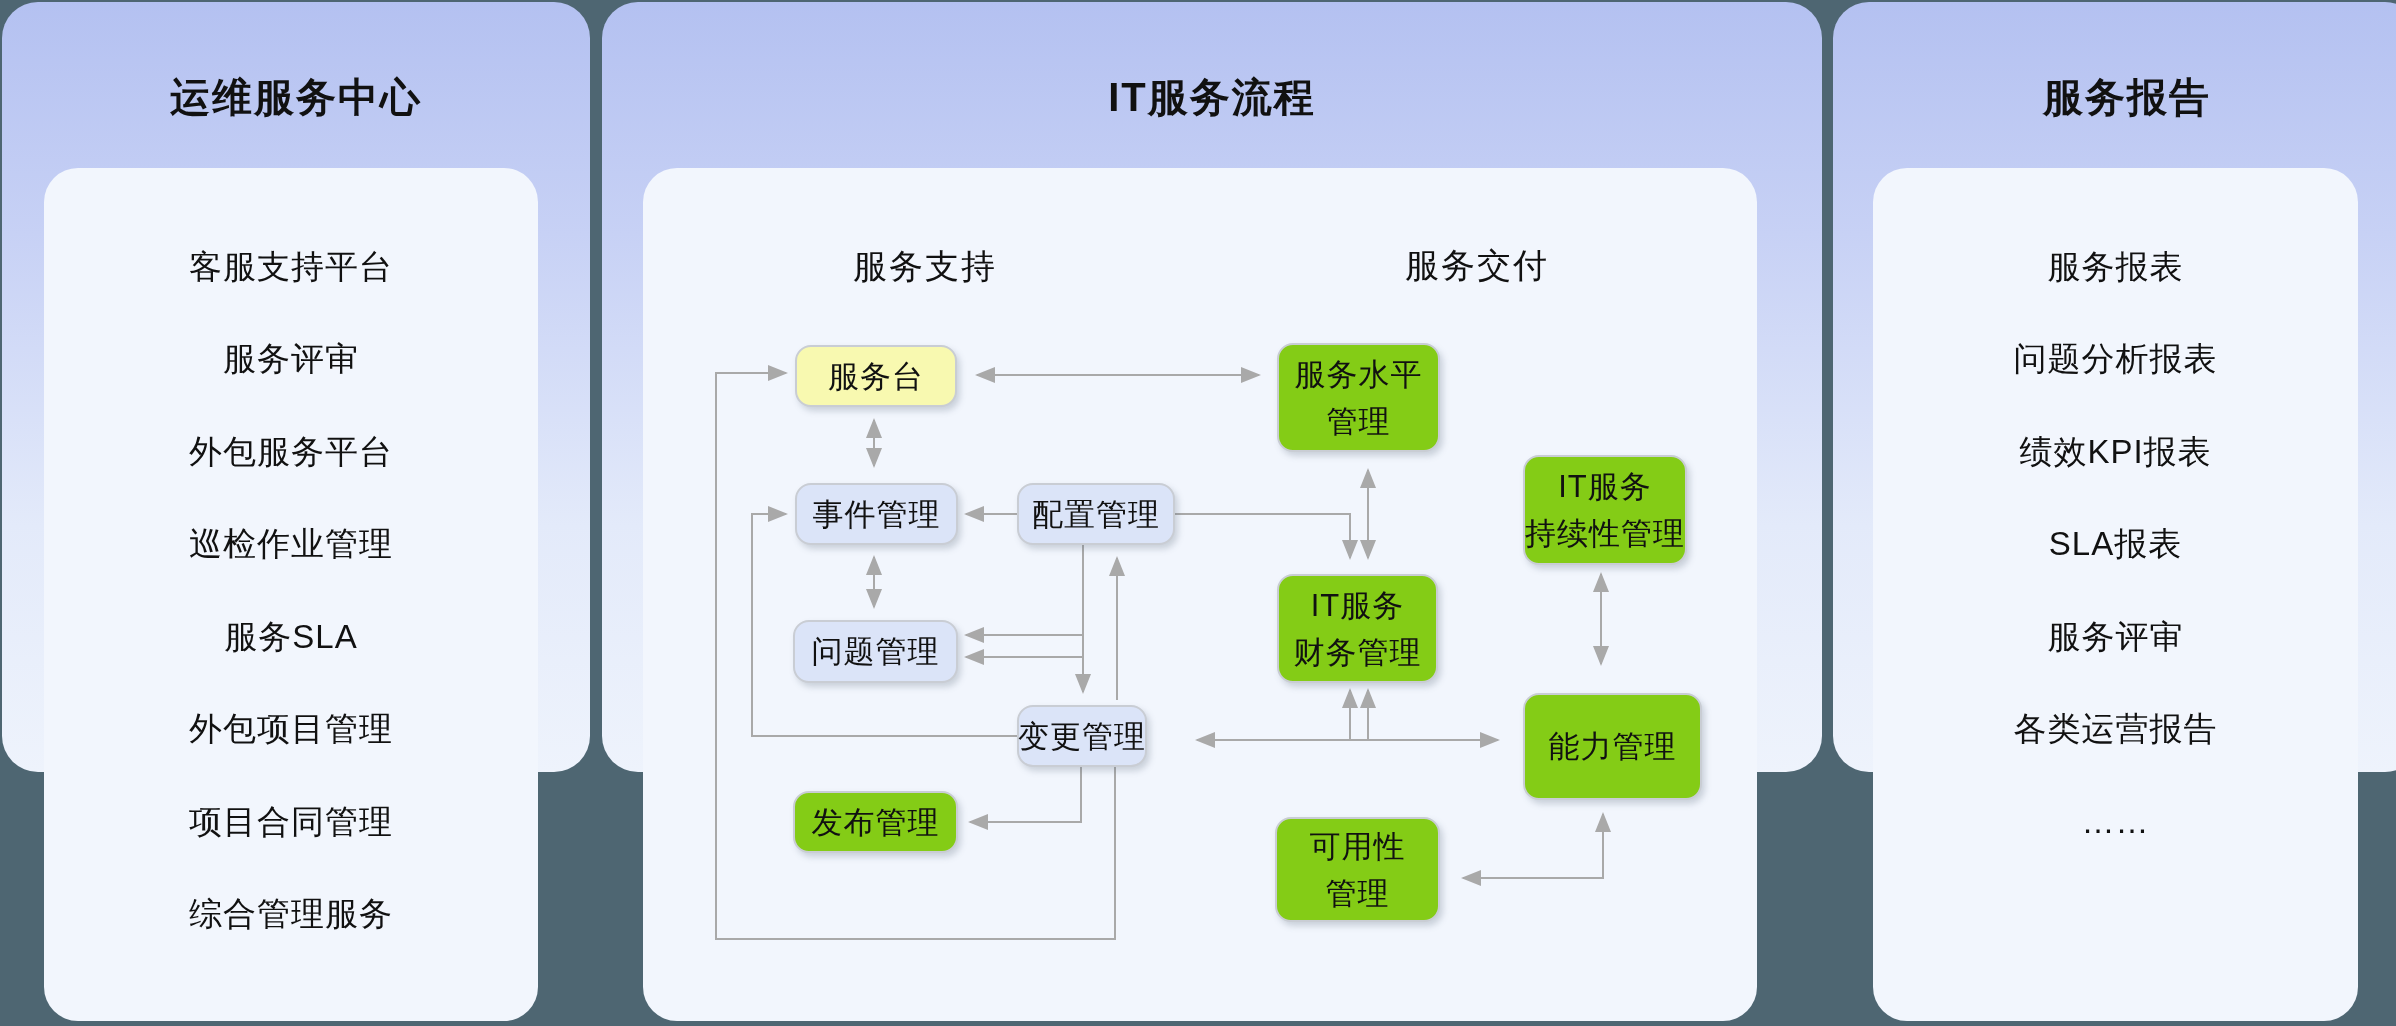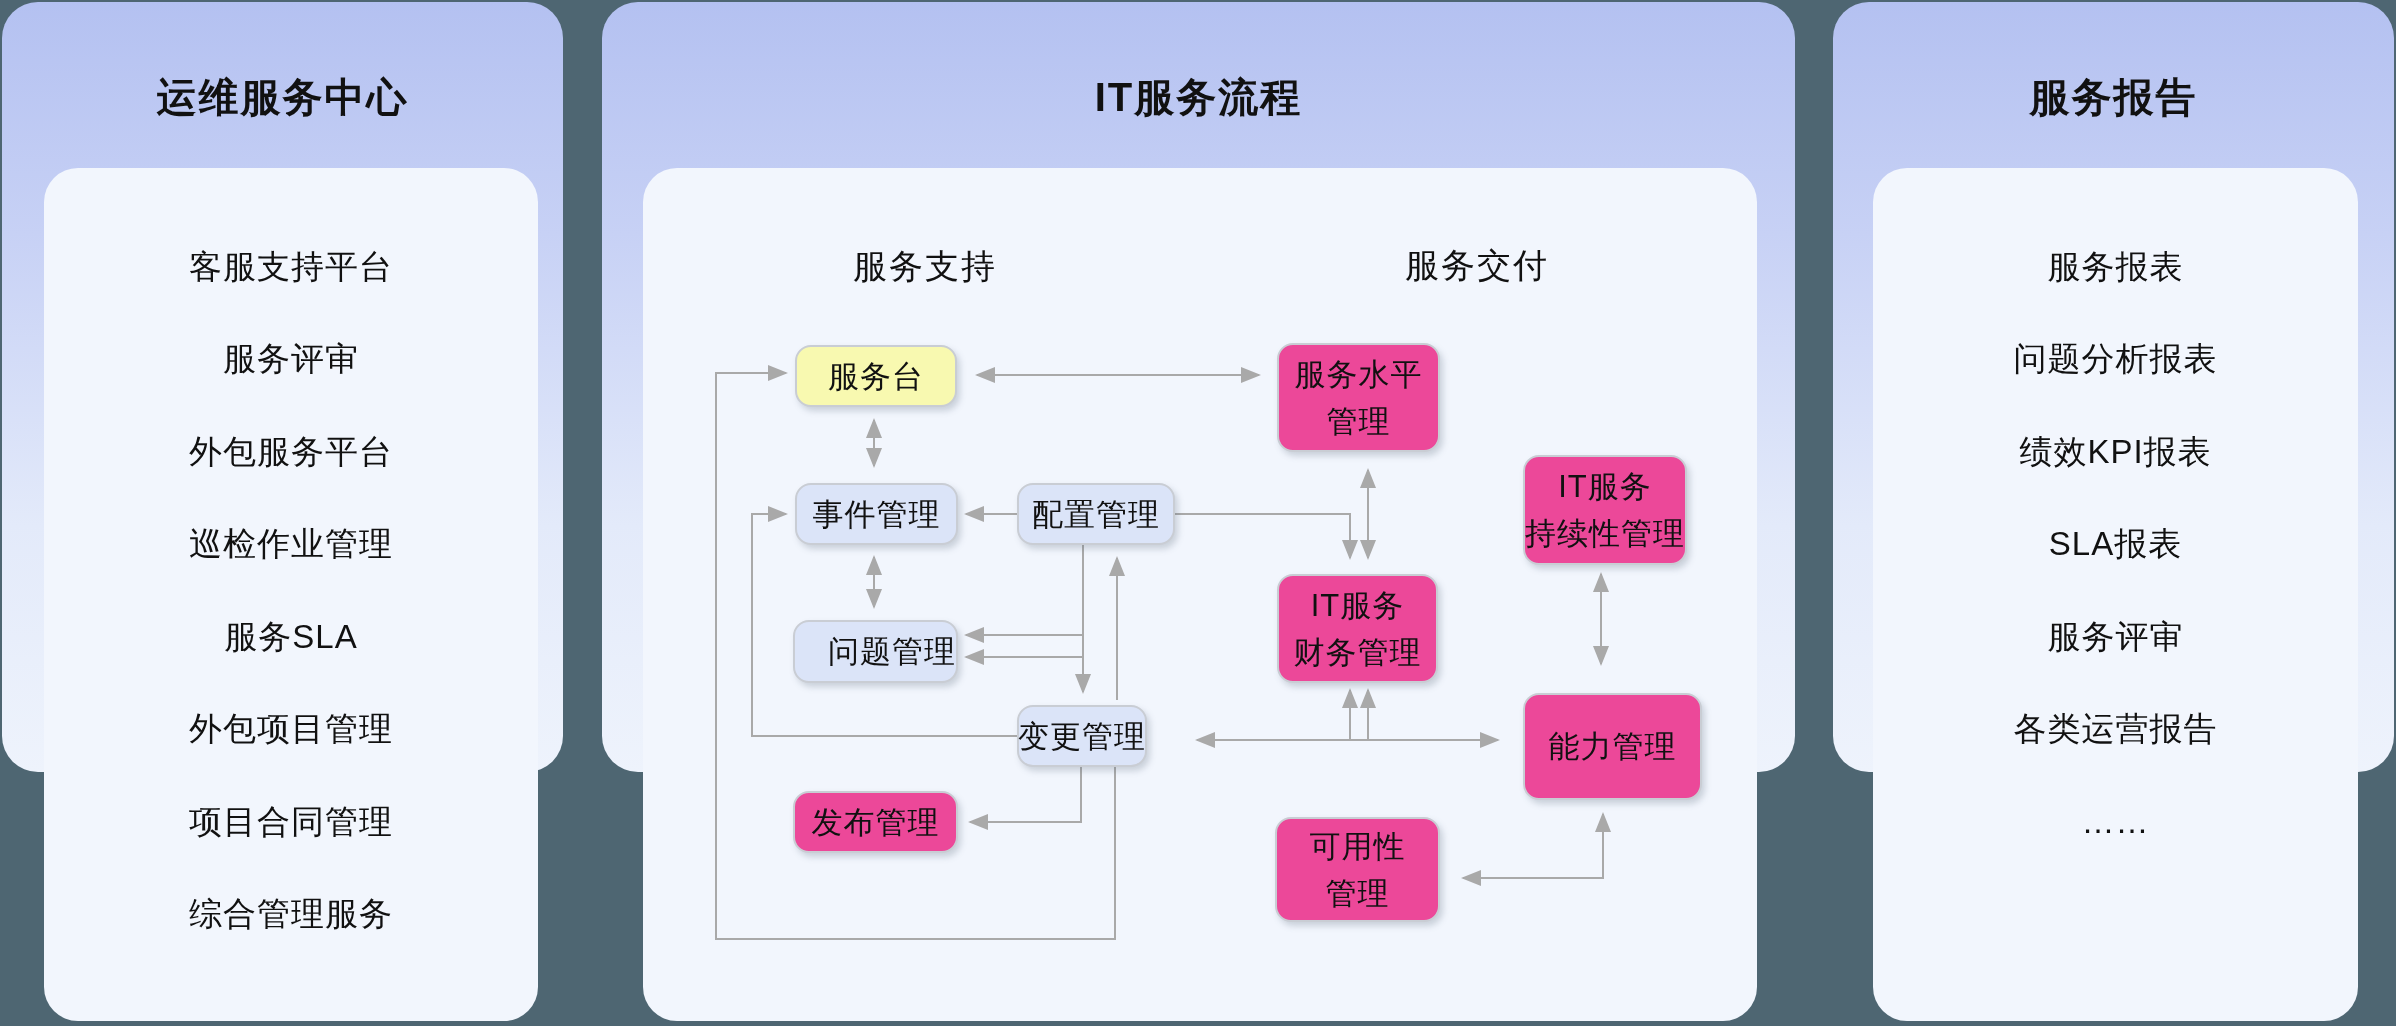--- a/index.html
+++ b/index.html
@@ -6,20 +6,21 @@
   body{
     width:2396px;height:1026px;overflow:hidden;
     background:#4e6672;
     font-family:"Liberation Sans", sans-serif;
     color:#111;
   }
   .stage{position:relative;width:2396px;height:1026px;}
   .panel{
     position:absolute;top:2px;height:770px;border-radius:36px;
     background:linear-gradient(180deg,#b4c1f1 0%,#c7d1f5 30%,#e3eafa 68%,#eef3fc 100%);
+    padding-left:27px;
   }
   #panel-left{left:2px;width:561px;}
   #panel-mid{left:602px;width:1193px;}
   #panel-right{left:1833px;width:561px;}
   .panel-title{
     position:absolute;top:68px;left:0;width:100%;margin:0;
     text-align:center;font-size:40px;font-weight:bold;letter-spacing:2px;
   }
   .card{
     position:absolute;background:#f2f6fd;border-radius:34px;
@@ -42,21 +43,21 @@
   .node{
     position:absolute;box-sizing:border-box;
     display:flex;flex-direction:column;align-items:center;justify-content:center;
     border:2px solid #c9cdd4;border-radius:16px;
     font-size:31px;line-height:47px;letter-spacing:1px;
     box-shadow:3px 4px 6px rgba(96,110,130,0.28);
     white-space:nowrap;
   }
   .node-yellow{background:#f8f9b0;}
   .node-blue{background:#dbe4f8;}
-  .node-green{background:#ec4899;}
+  .node-green{background:#84cc16;}
 </style>
 </head>
 <body>
 
 <div class="stage">
 
   <section class="panel" id="panel-left">
     <h1 class="panel-title">运维服务中心</h1>
     <div class="card" id="card-left">
       <div class="list">
@@ -123,21 +124,21 @@
     <div id="nodes">
         <div class="node node-yellow" style="left: 795px; top: 345px; width: 162px; height: 62px;">
           <div>服务台</div>
         </div>
         <div class="node node-blue" style="left: 795px; top: 483px; width: 163px; height: 62px;">
           <div>事件管理</div>
         </div>
         <div class="node node-blue" style="left: 1017px; top: 483px; width: 158px; height: 62px;">
           <div>配置管理</div>
         </div>
-        <div class="node node-blue" style="left: 793px; top: 620px; width: 165px; height: 63px; align-items: flex-end;">
+        <div class="node node-blue" style="left: 793px; top: 620px; width: 165px; height: 63px;">
           <div>问题管理</div>
         </div>
         <div class="node node-blue" style="left: 1017px; top: 705px; width: 130px; height: 62px;">
           <div>变更管理</div>
         </div>
         <div class="node node-green" style="left: 793px; top: 791px; width: 165px; height: 62px;">
           <div>发布管理</div>
         </div>
         <div class="node node-green" style="left: 1277px; top: 343px; width: 163px; height: 109px;">
           <div>服务水平</div>

